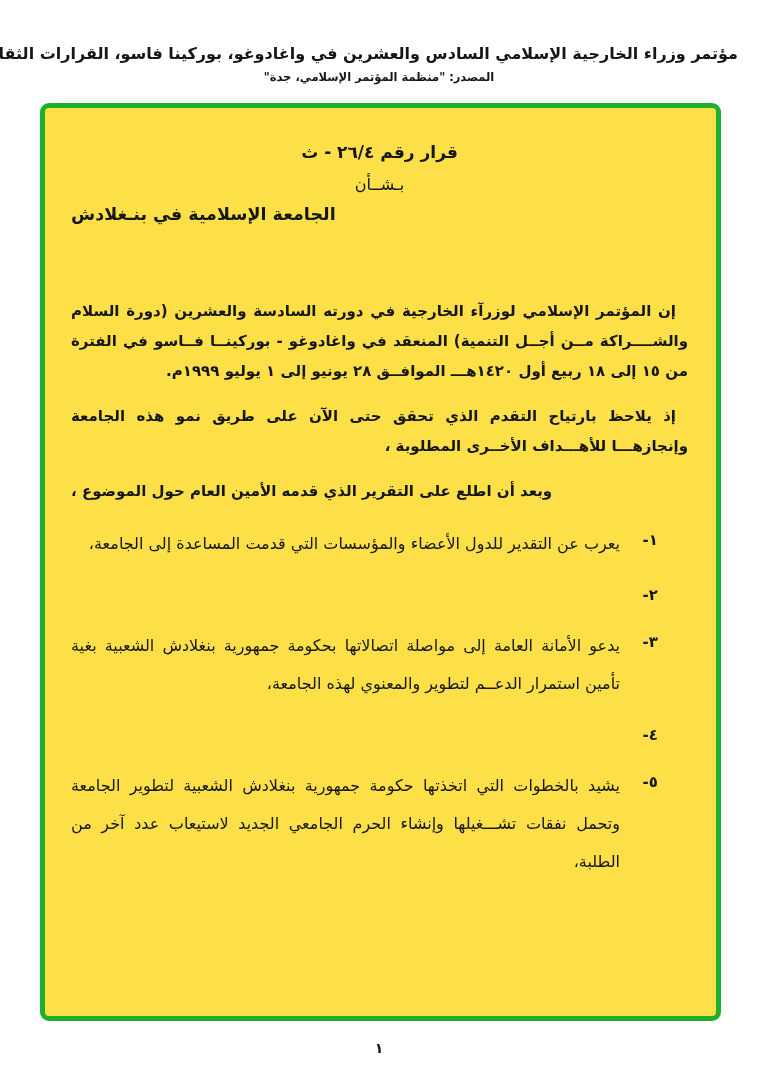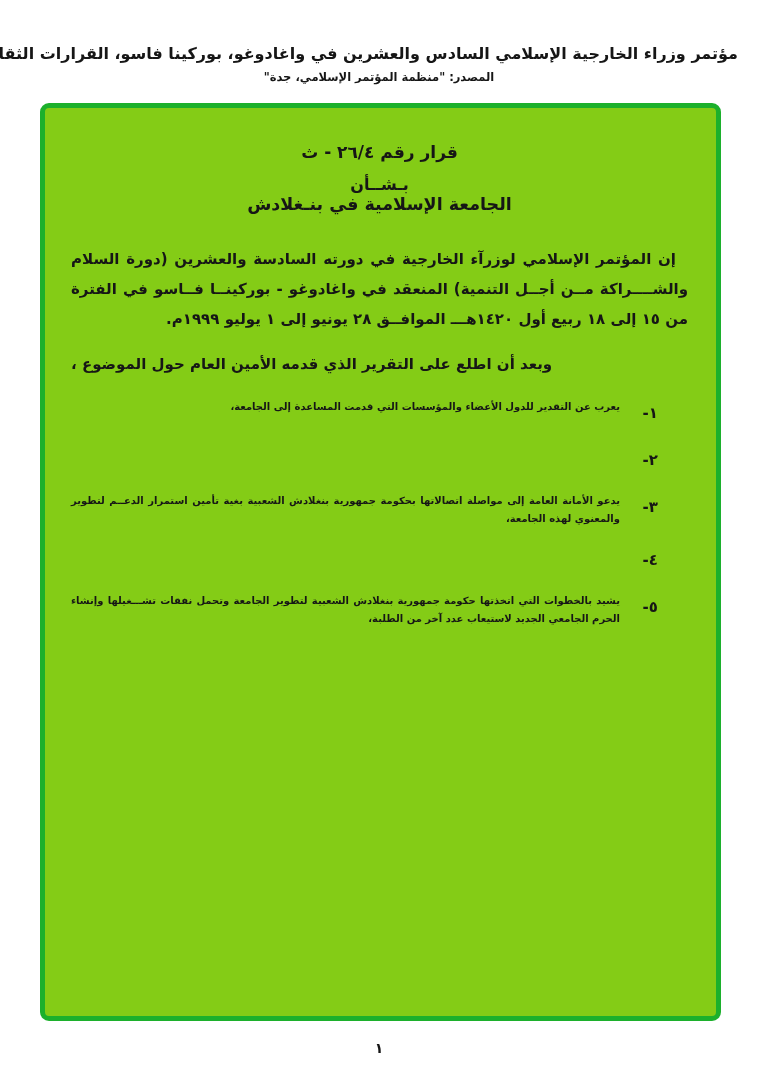--- a/index.html
+++ b/index.html
@@ -17,50 +17,50 @@
   .header { position:absolute; top:44px; left:20px; right:20px; text-align:center; }
   .header-line1 { font-size:16px; font-weight:bold; white-space:nowrap; letter-spacing:0; }
   .header-line2 { font-size:11.5px; font-weight:bold; margin-top:7px; }
 
   
   .frame {
     position:absolute; left:40px; top:103px;
     width:681px; height:918px;
     border:5px solid #1cb02c;
     border-radius:9px;
-    background:#84cc16;
+    background:#fde047;
   }
 
   .doc { padding:34px 28px 0 26px; direction:rtl; }
 
   .title1 { text-align:center; font-size:17px; font-weight:bold; }
-  .title2 { text-align:center; font-size:16px; font-weight:bold; margin-top:13px; }
-  .title3 { text-align:center; font-size:17.5px; font-weight:bold; }
+  .title2 { text-align:center; font-size:16px; font-weight:normal; margin-top:13px; }
+  .title3 { text-align:left; font-size:17.5px; font-weight:bold; margin-top:10px; }
 
-  .preamble { margin-top:30px; }
+  .preamble { margin-top:72px; }
   .para {
     font-size:15px; font-weight:bold;
     line-height:30px;
     text-align:justify;
     margin-bottom:15px;
     text-indent:12px;
   }
   .para.after-indent { text-indent:30px; margin-bottom:19px; text-align:left; }
 
   .items { margin-top:2px; }
   .item { display:flex; margin-bottom:17px; }
   .item-num {
     flex:0 0 68px;
     padding-right:30px;
     font-size:15px; font-weight:bold; line-height:30px;
     white-space:nowrap;
   }
   .item-text {
     flex:1;
-    font-size:10px; font-weight:bold; line-height:18px;
+    font-size:16px; font-weight:normal; line-height:38px;
     text-align:justify;
   }
 
   .page-number {
     position:absolute; bottom:22px; left:0; right:0;
     text-align:center;
     font-size:14px; font-weight:bold;
     direction:rtl;
   }
 </style>
@@ -76,20 +76,21 @@
 
   <div class="frame">
     <div class="doc">
 
       <div class="title1">قرار رقم ٢٦/٤ - ث</div>
       <div class="title2">بـشــأن</div>
       <div class="title3">الجامعة الإسلامية في بنـغلادش</div>
 
       <div class="preamble">
         <p class="para">إن المؤتمر الإسلامي لوزرآء الخارجية في دورته السادسة والعشرين (دورة السلام والشــــراكة مــن أجــل التنمية) المنعقد في واغادوغو - بوركينــا فــاسو في الفترة من ١٥ إلى ١٨ ربيع أول ١٤٢٠هـــ الموافــق ٢٨ يونيو إلى ١ يوليو ١٩٩٩م.</p>
+        <p class="para">إذ يلاحظ بارتياح التقدم الذي تحقق حتى الآن على طريق نمو هذه الجامعة وإنجازهـــا للأهـــداف الأخــرى المطلوبة ،</p>
         <p class="para after-indent">وبعد أن اطلع على التقرير الذي قدمه الأمين العام حول الموضوع ،</p>
       </div>
 
       <div class="items">
 
         <div class="item">
           <span class="item-num">١-</span>
           <div class="item-text">يعرب عن التقدير للدول الأعضاء والمؤسسات التي قدمت المساعدة إلى الجامعة،</div>
         </div>
 

